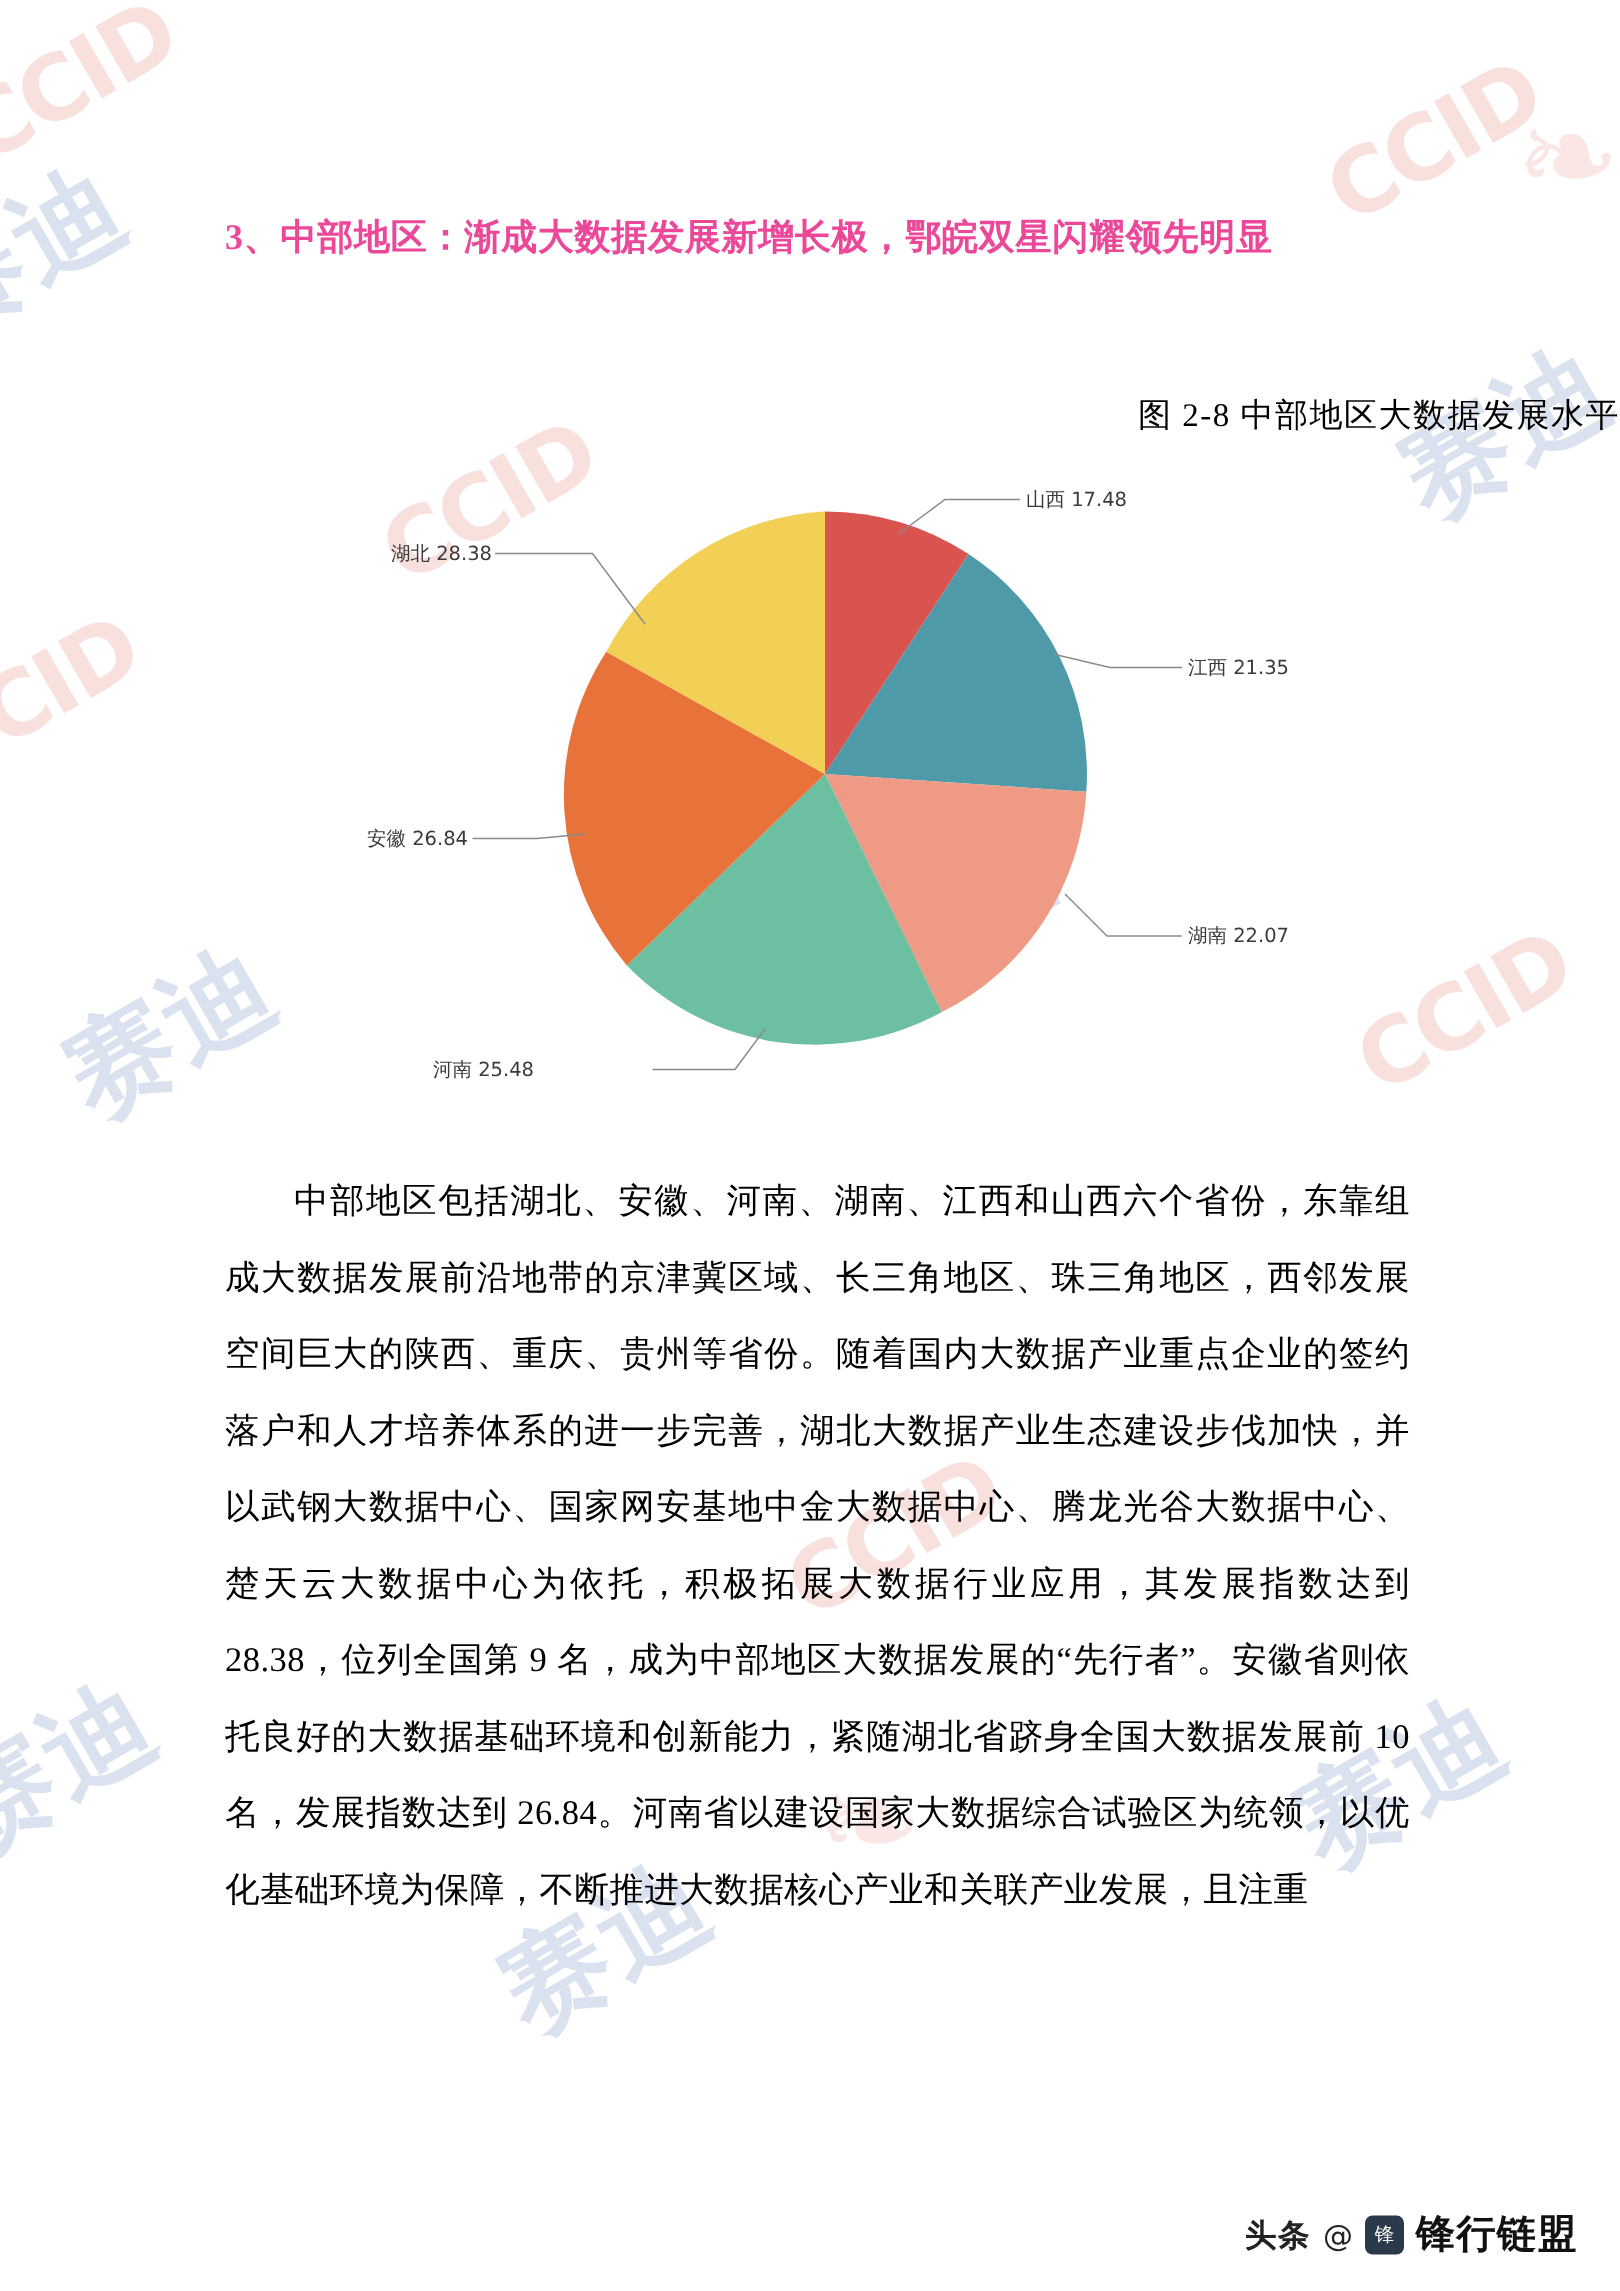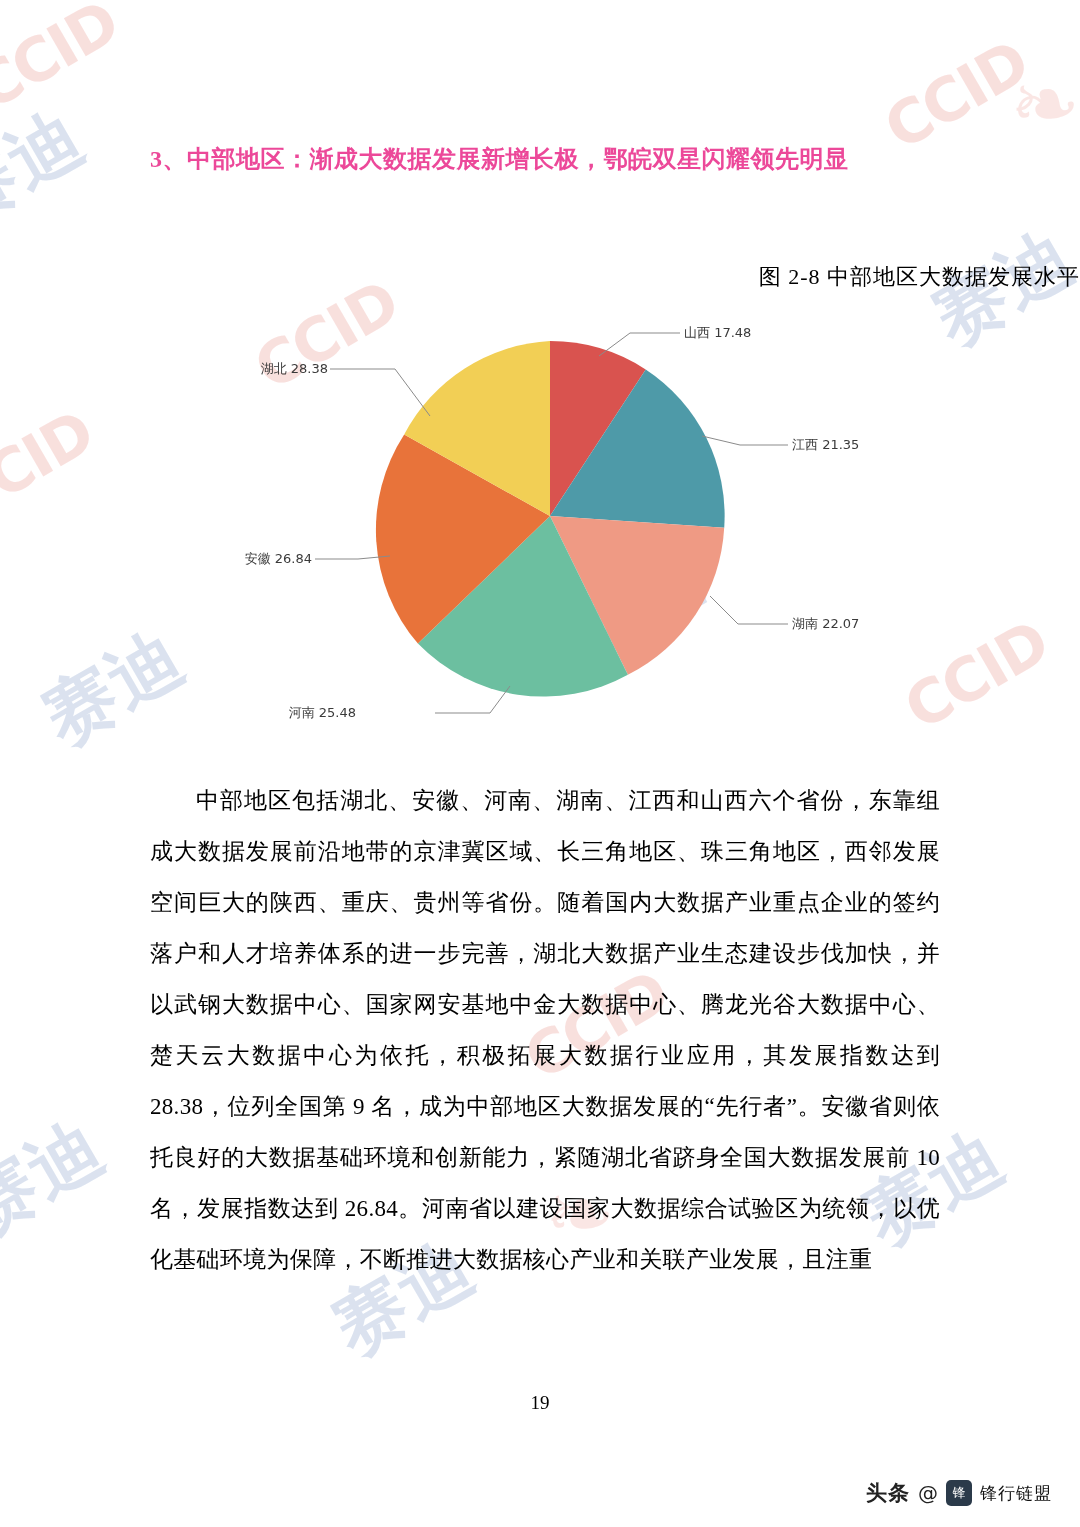--- a/index.html
+++ b/index.html
@@ -137,23 +137,23 @@
     height: 26px;
     border-radius: 5px;
     background: #2b3a4a;
     color: #fff;
     font-size: 13px;
     display: flex;
     align-items: center;
     justify-content: center;
   }
   .badge-name {
-    font-size: 17px;
+    font-size: 26px;
     color: #111;
-    font-weight: normal;
+    font-weight: bold;
     letter-spacing: 1px;
   }
 </style>
 </head>
 <body>
 
 <div class="page">
 
   <div class="wm-layer">
     <div class="wm wm-ccid" style="left:-30px; top:20px; transform:rotate(-30deg);">CCID</div>
@@ -212,21 +212,20 @@
         <text x="102" y="252" text-anchor="end">安徽 26.84</text>
         <text x="118" y="62" text-anchor="end">湖北 28.38</text>
       </g>
     </svg>
   </div>
 
   <div class="body-text">
     <span class="first">中部地区包括湖北、安徽、河南、湖南、江西和山西六个省份，东靠组成大数据发展前沿地带的京津冀区域、长三角地区、珠三角地区，西邻发展空间巨大的陕西、重庆、贵州等省份。随着国内大数据产业重点企业的签约落户和人才培养体系的进一步完善，湖北大数据产业生态建设步伐加快，并以武钢大数据中心、国家网安基地中金大数据中心、腾龙光谷大数据中心、楚天云大数据中心为依托，积极拓展大数据行业应用，其发展指数达到 28.38，位列全国第 9 名，成为中部地区大数据发展的“先行者”。安徽省则依托良好的大数据基础环境和创新能力，紧随湖北省跻身全国大数据发展前 10 名，发展指数达到 26.84。河南省以建设国家大数据综合试验区为统领，以优化基础环境为保障，不断推进大数据核心产业和关联产业发展，且注重</span>
   </div>
 
-  <div class="page-number">19</div>
 
   <div class="footer-badge">
     <span class="toutiao">头条</span>
     <span class="at">@</span>
     <span class="badge-logo">锋</span>
     <span class="badge-name">锋行链盟</span>
   </div>
 
 </div>
 

